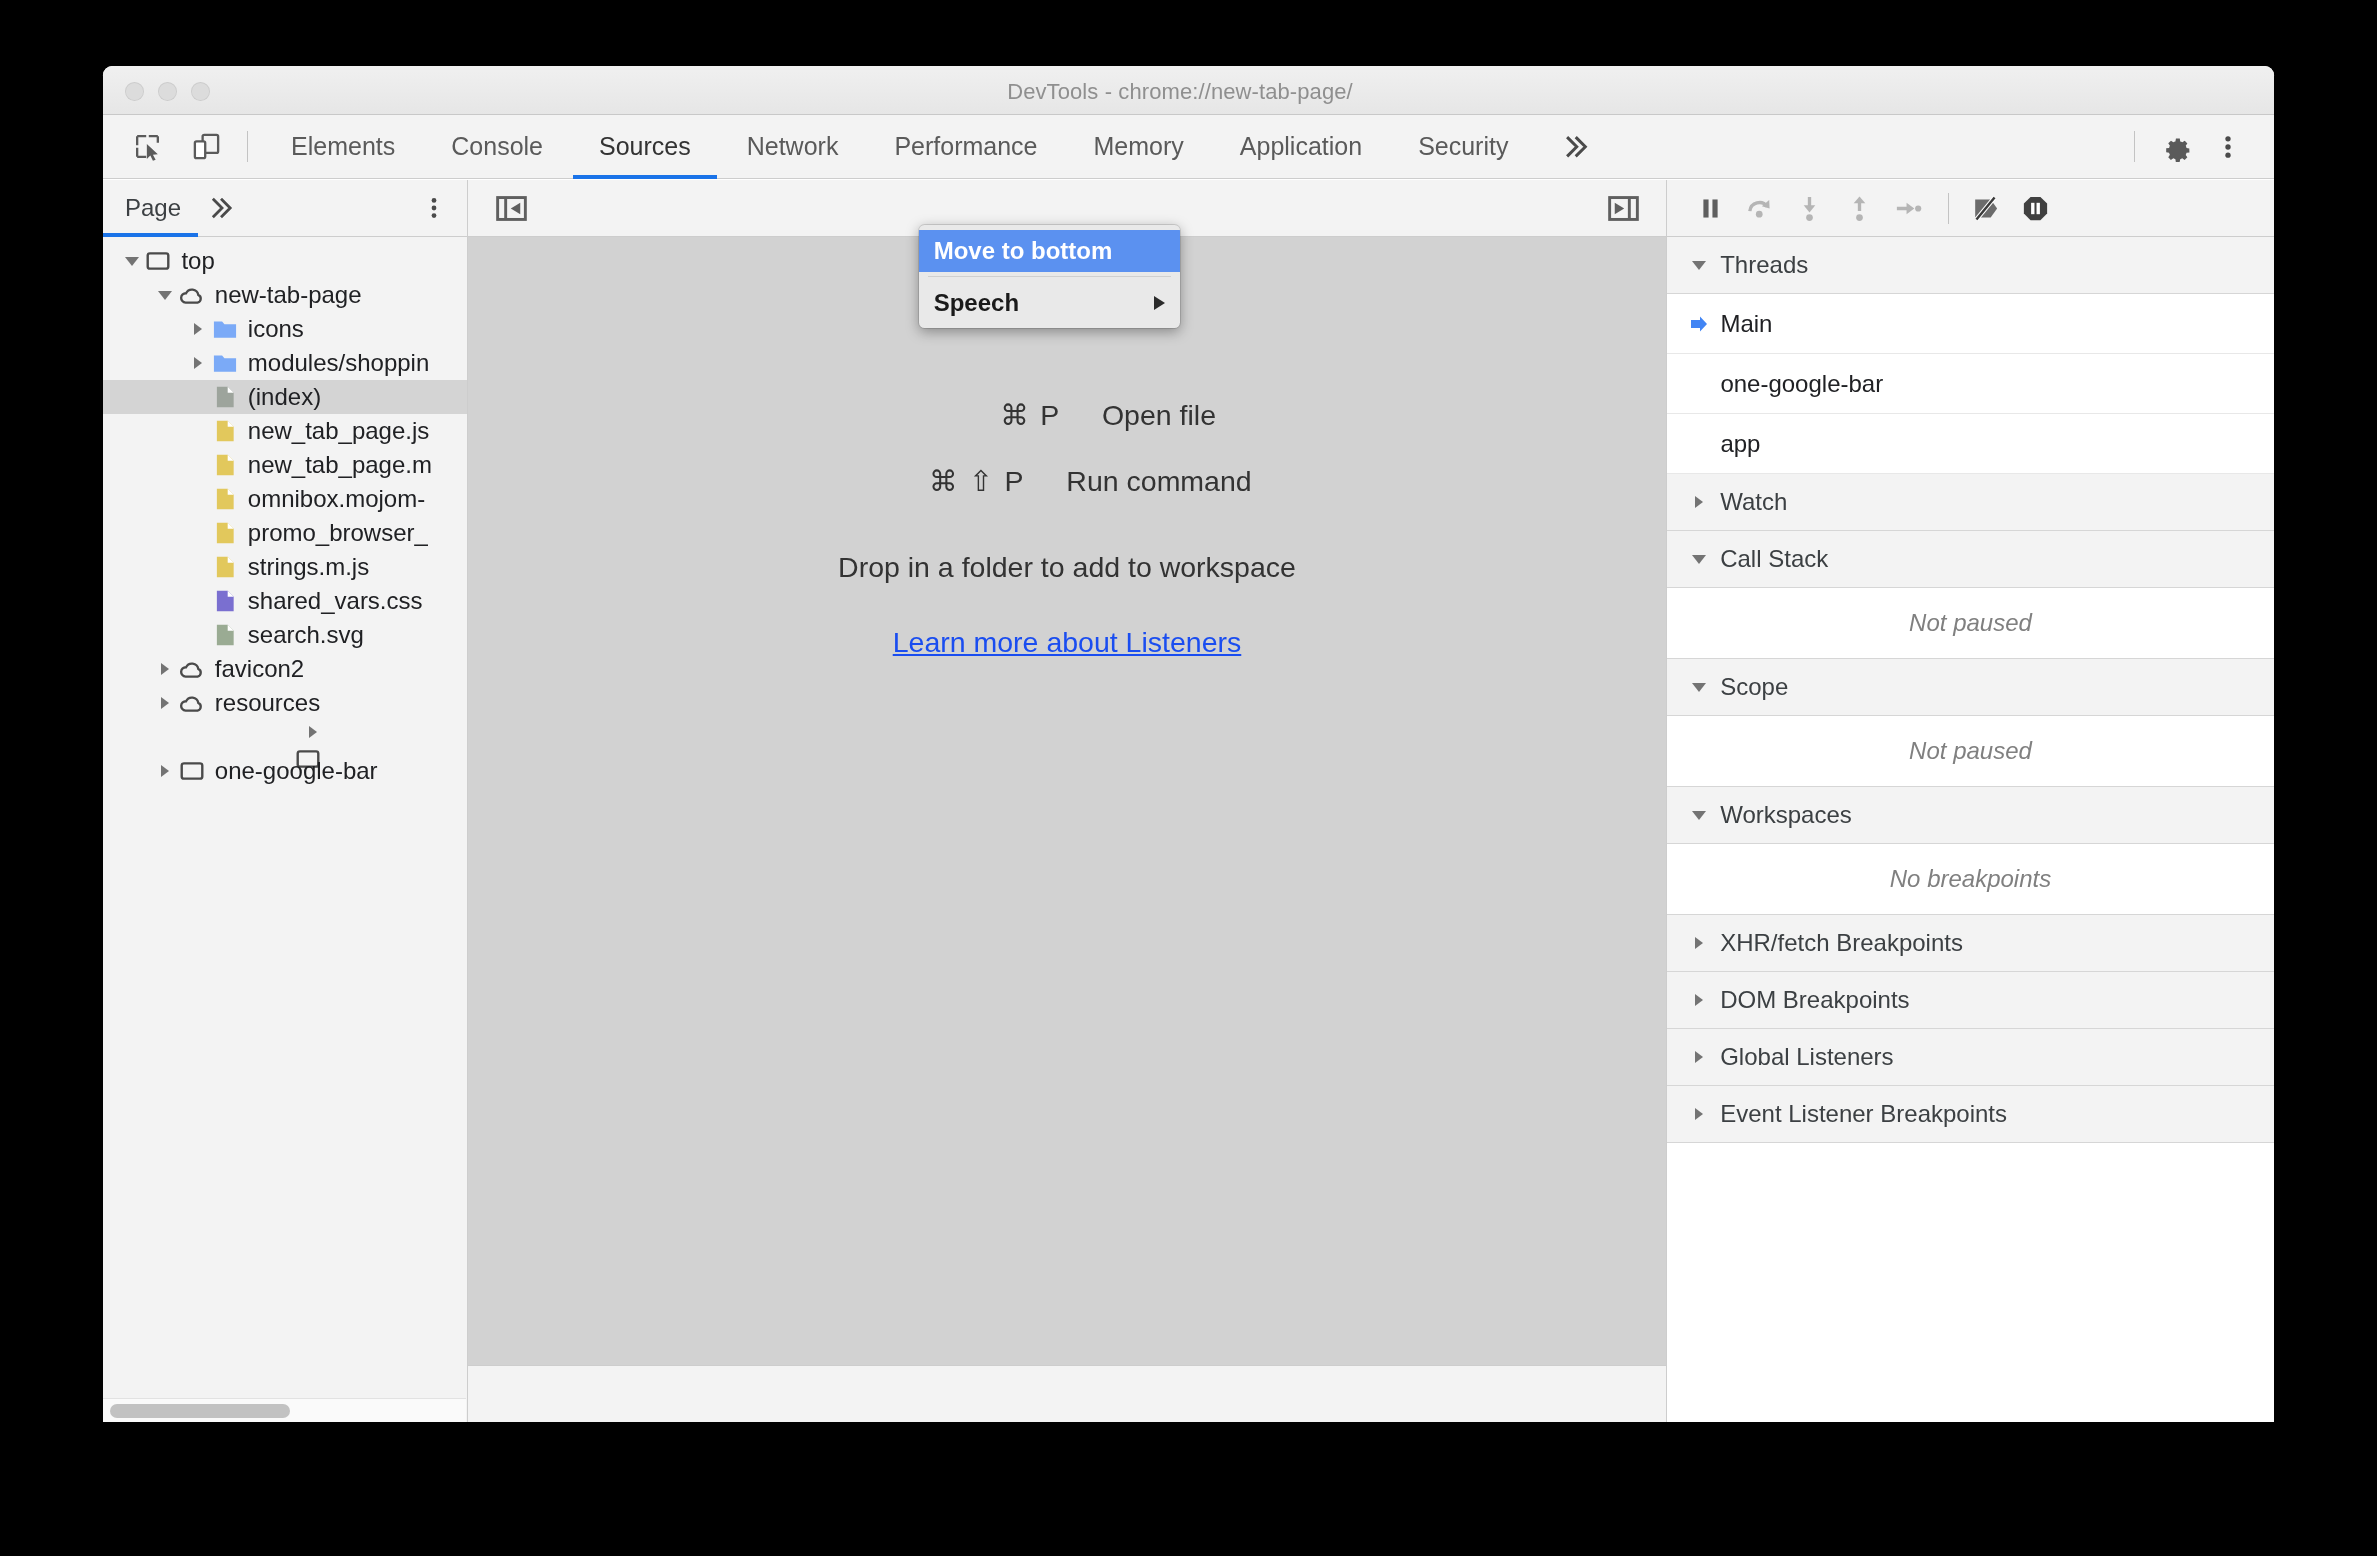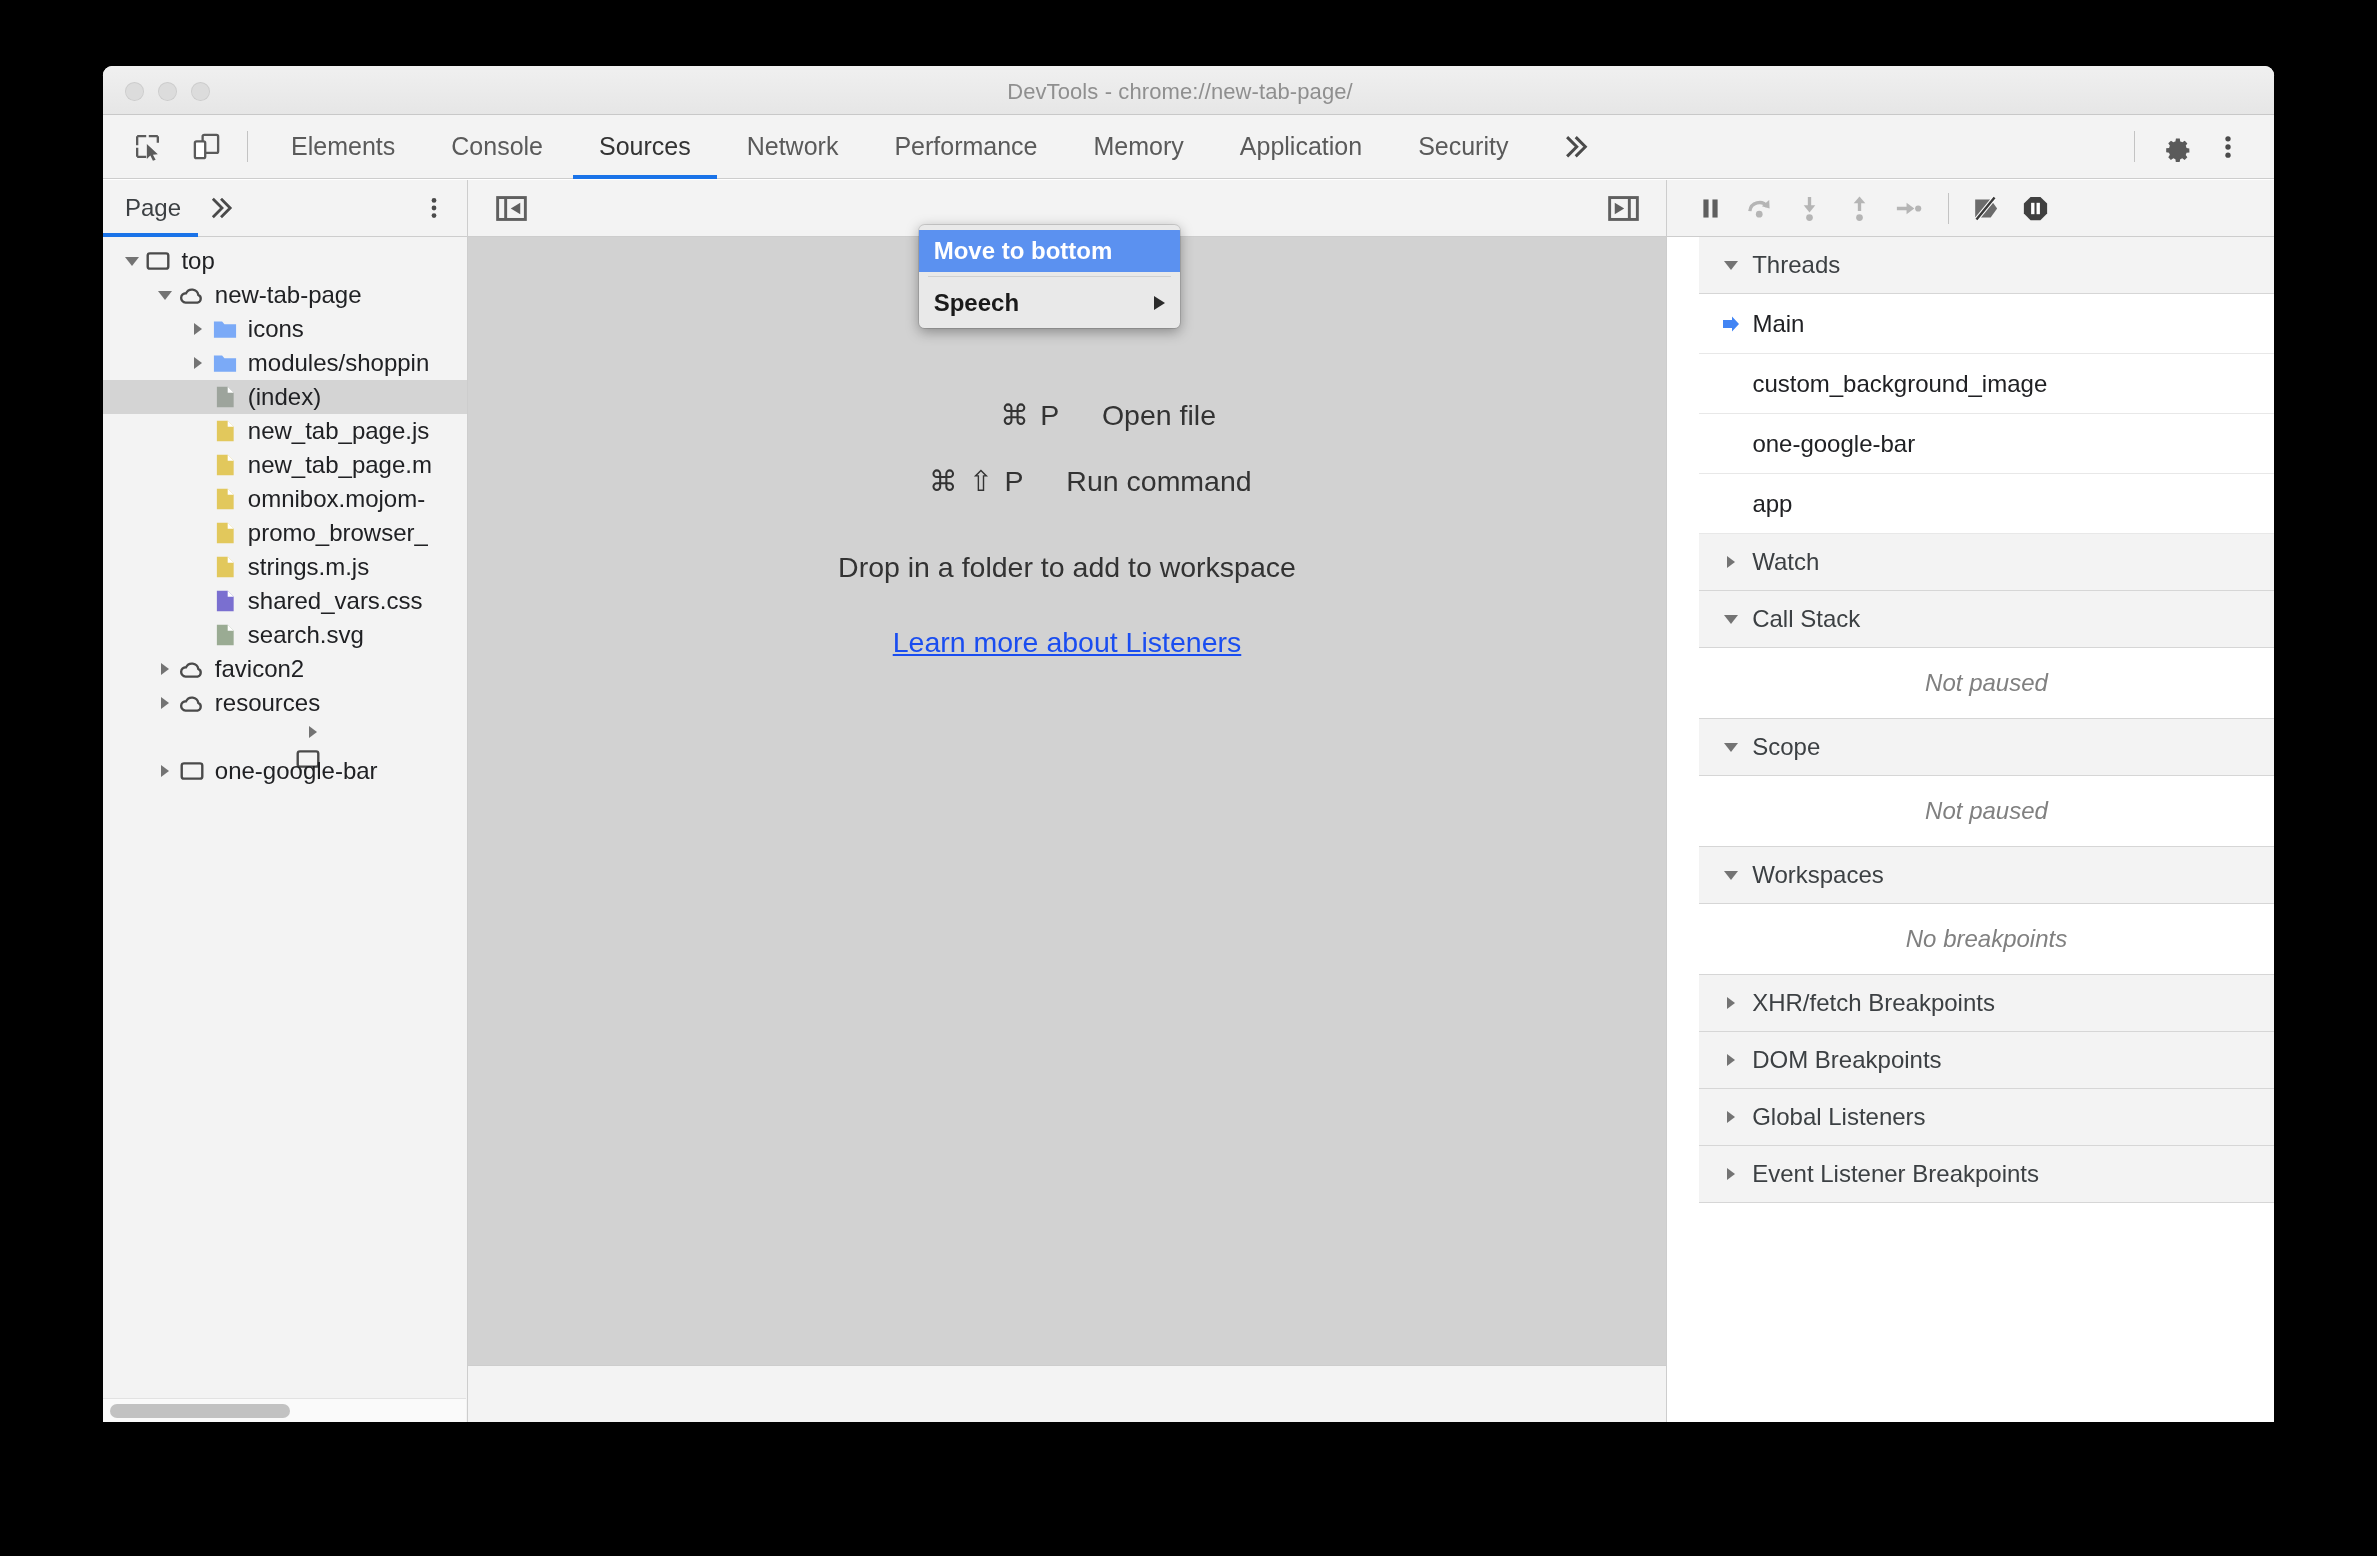--- a/index.html
+++ b/index.html
@@ -259,21 +259,21 @@
   }
   .dbg-btn {
     width: 46px; height: 46px;
     display: flex; align-items: center; justify-content: center;
     margin-right: 3.7px;
   }
   .dbg-sep {
     width: 0.9px; height: 31px; background: #c3c3c3;
     margin: 0 13px;
   }
-  #dbg-body { flex: 1 1 auto; overflow: hidden; background: #ffffff; margin-left: 32px; }
+  #dbg-body { flex: 1 1 auto; overflow: hidden; background: #ffffff; }
   .sec-header {
     height: 57px;
     display: flex; align-items: center;
     padding-left: 20px;
     background: #f3f3f3;
     border-bottom: 0.9px solid #d6d6d6;
     font-size: 24px; color: #3c4043;
     cursor: default;
   }
   .sec-header .tw { margin-right: 9.2px; }
@@ -727,24 +727,20 @@
         <div class="thread-row">
           <span class="thread-arrow">
             <svg width="24" height="24" viewBox="0 0 24 24">
                 <path d="M4 8 H13 V4.5 L20 12 L13 19.5 V16 H4 Z" fill="#4285f4"></path>
               </svg>
           </span>
           <span>Main</span>
         </div>
         <div class="thread-row">
           <span class="thread-arrow empty"></span>
-          <span>custom_background_image</span>
-        </div>
-        <div class="thread-row">
-          <span class="thread-arrow empty"></span>
           <span>one-google-bar</span>
         </div>
         <div class="thread-row">
           <span class="thread-arrow empty"></span>
           <span>app</span>
         </div>
 
         <div class="sec-header">
           <span class="tw">
               <span class="tri"></span>

